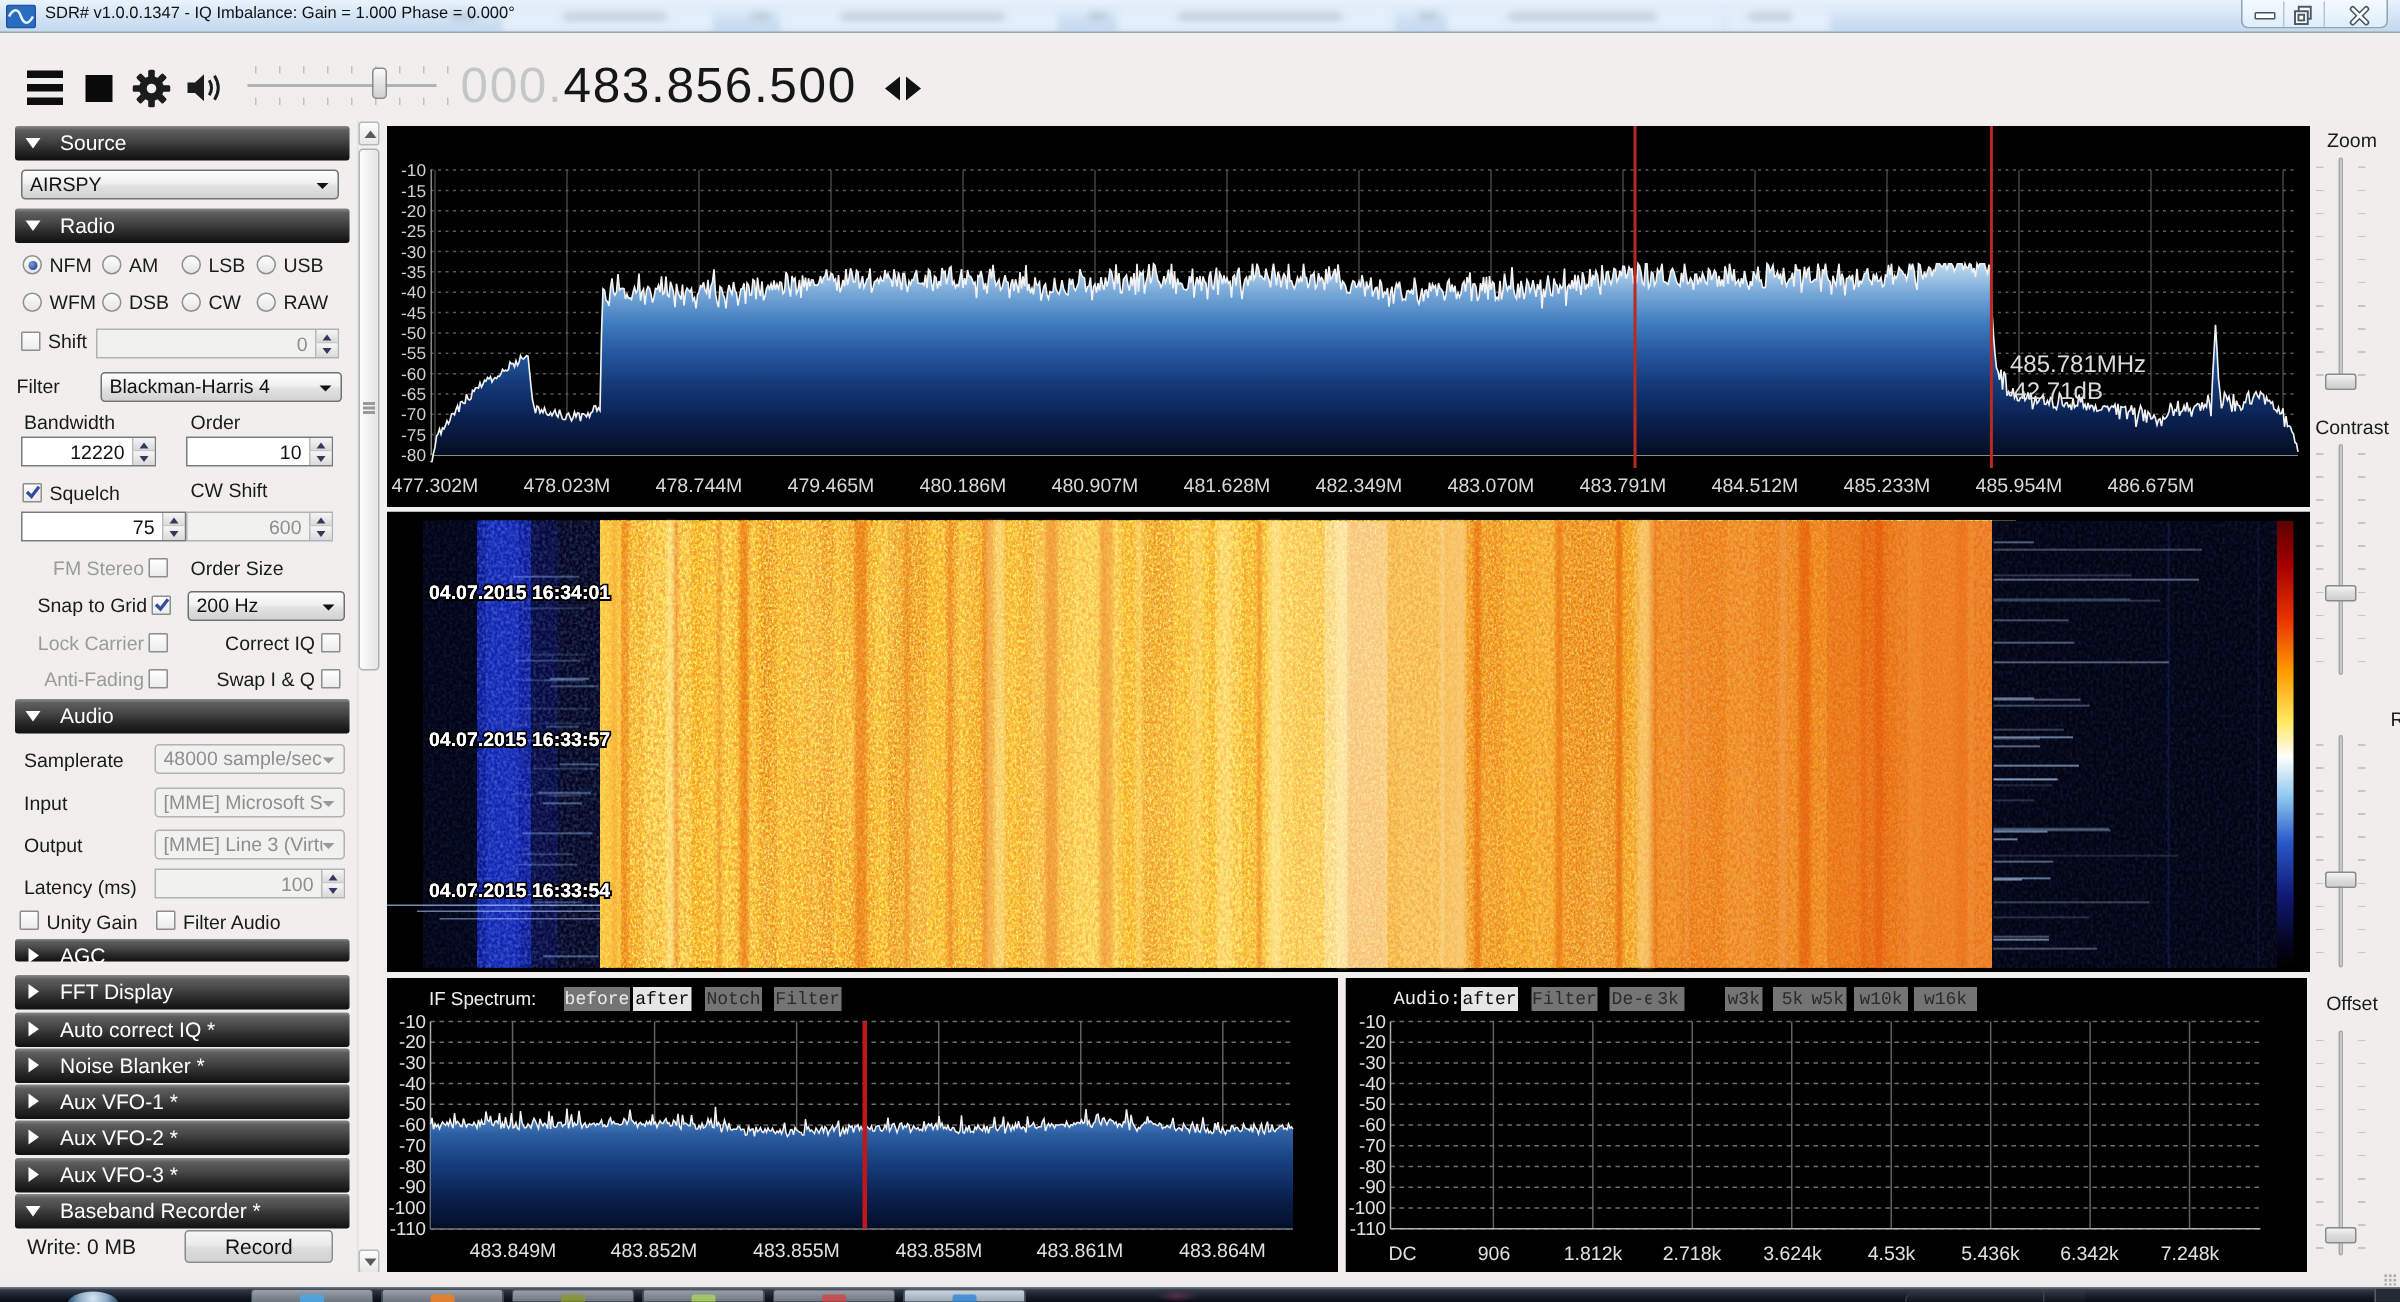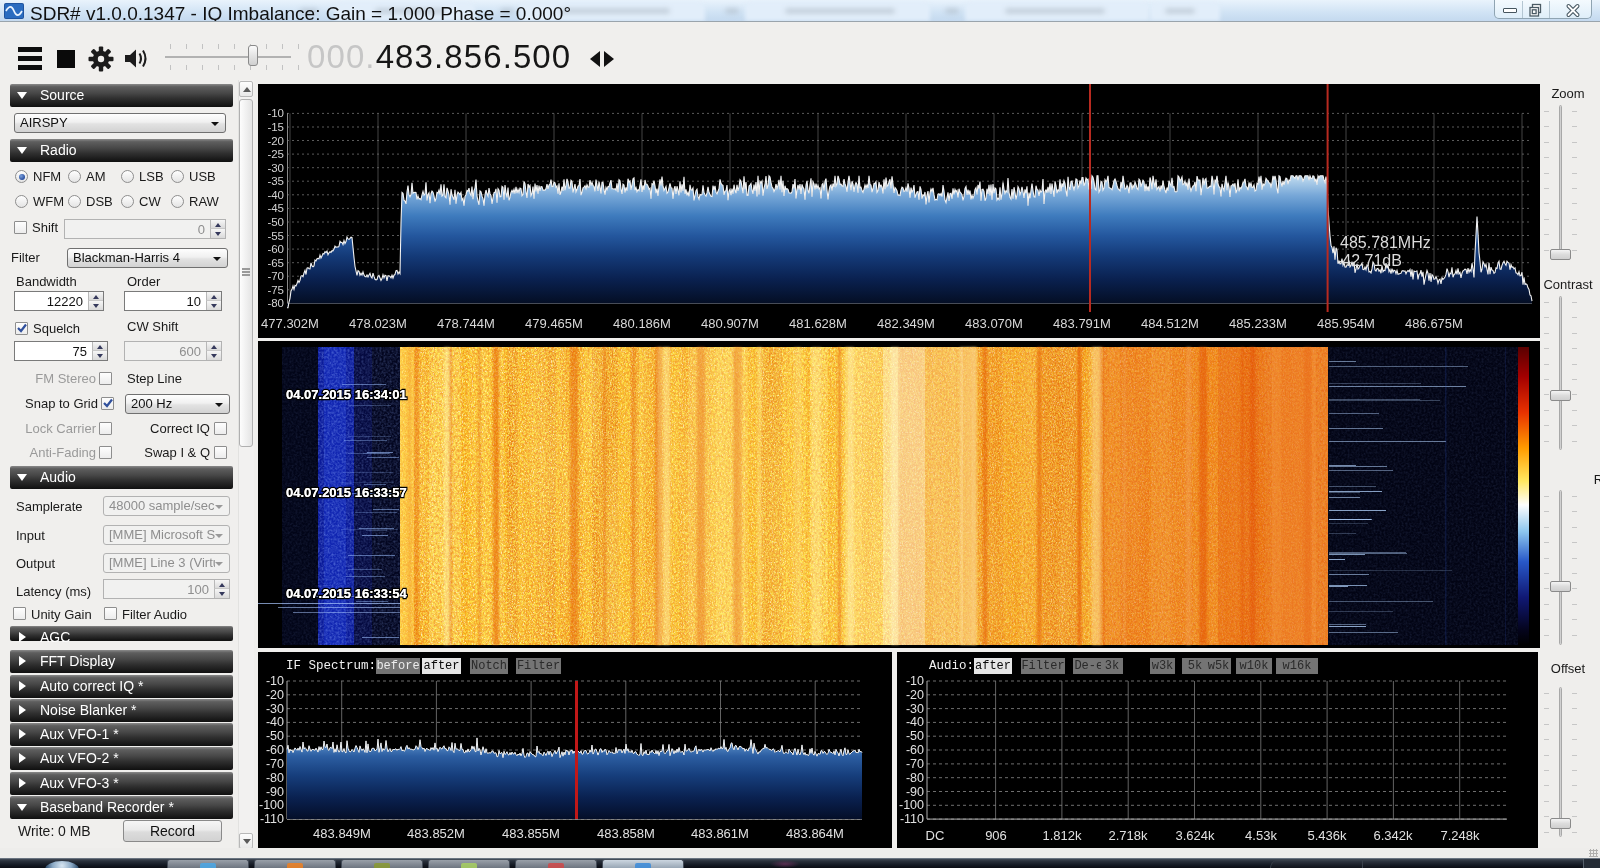--- a/index.html
+++ b/index.html
@@ -54,21 +54,21 @@
 <div class="abs" style="left:300px;top:8px;width:18px;height:6px;background:#aab6c2;border-radius:3px;filter:blur(2.5px);opacity:0.5"></div>
 <div class="abs" style="left:500px;top:8px;width:14px;height:6px;background:#aab6c2;border-radius:3px;filter:blur(2.5px);opacity:0.5"></div>
 <div class="abs" style="left:725px;top:8px;width:14px;height:6px;background:#aab6c2;border-radius:3px;filter:blur(2.5px);opacity:0.5"></div>
 <div class="abs" style="left:945px;top:8px;width:14px;height:6px;background:#aab6c2;border-radius:3px;filter:blur(2.5px);opacity:0.5"></div>
 <div class="abs" style="left:1165px;top:8px;width:30px;height:6px;background:#aab6c2;border-radius:3px;filter:blur(2.5px);opacity:0.5"></div>
 <svg class="abs" style="left:4px;top:3px" width="20" height="16" viewBox="0 0 20 16">
     <rect width="20" height="16" rx="2" fill="#1d4e96"></rect>
     <rect x="0.8" y="0.8" width="18.4" height="14.4" rx="1.5" fill="#2a6cc0"></rect>
     <path d="M2 8 C5 2.5,8 2.5,10 8 S15 13.5,18 8" stroke="#eaf4ff" stroke-width="1.7" fill="none"></path>
   </svg>
-<div class="abs" style="left:30px;top:3px;font-size:19px;color:#101010">SDR# v1.0.0.1347 - IQ Imbalance: Gain&nbsp;=&nbsp;1.000 Phase&nbsp;=&nbsp;0.000°</div>
+<div class="abs" style="left:30px;top:3px;font-size:11px;color:#101010">SDR# v1.0.0.1347 - IQ Imbalance: Gain&nbsp;=&nbsp;1.000 Phase&nbsp;=&nbsp;0.000°</div>
 <div class="abs" style="left:1494px;top:0px;width:98px;height:19px;background:linear-gradient(180deg,#f4fafe,#dfeef9);border:1px solid #8fa4b2;border-top:none;border-radius:0 0 5px 5px"></div>
 <div class="abs" style="left:1522px;top:1px;width:1px;height:17px;background:#b4c6d2"></div>
 <div class="abs" style="left:1549px;top:1px;width:1px;height:17px;background:#b4c6d2"></div>
 <div class="abs" style="left:1503px;top:8px;width:14px;height:5px;border:1.5px solid #46555e;background:#fff;border-radius:1px"></div>
 <svg class="abs" style="left:1528px;top:3px" width="16" height="14" viewBox="0 0 16 14">
     <rect x="4.5" y="1.5" width="8" height="8" fill="#fff" stroke="#4a5a64" stroke-width="1.3"></rect>
     <rect x="2" y="4.5" width="8.5" height="8.5" fill="#fff" stroke="#4a5a64" stroke-width="1.3"></rect>
     <rect x="4.3" y="6.8" width="3.8" height="3.8" fill="#fff" stroke="#4a5a64" stroke-width="1.3"></rect>
   </svg>
 <svg class="abs" style="left:1564px;top:3px" width="18" height="15" viewBox="0 0 18 15">
@@ -208,21 +208,21 @@
         <div class="t d"></div>
       </div>
     </div>
   </div>
 <div class="cb" style="left:15px;top:322px"></div>
 <svg class="abs" style="left:15px;top:321px" width="14" height="14" viewBox="0 0 14 14">
     <path d="M3 7 L6 10 L11 3.5" stroke="#30509c" stroke-width="2.2" fill="none"></path>
   </svg>
 <div class="lbl" style="left:33px;top:321px">Squelch</div>
 <div class="lbl" style="left:127px;top:319px">CW Shift</div>
-<div class="spin" style="left:14px;top:341px;width:94px">
+<div class="spin" style="left:14px;top:341px;width:110px">
     <span class="val">75</span>
     <div class="btns">
       <div class="b up">
         <div class="t u"></div>
       </div>
       <div class="b dn">
         <div class="t d"></div>
       </div>
     </div>
   </div>
@@ -232,21 +232,21 @@
       <div class="b up">
         <div class="t u"></div>
       </div>
       <div class="b dn">
         <div class="t d"></div>
       </div>
     </div>
   </div>
 <div class="lbl dis" style="left:0px;top:371px;width:96px;text-align:right">FM Stereo</div>
 <div class="cb" style="left:99px;top:372px"></div>
-<div class="lbl" style="left:127px;top:371px">Step Line</div>
+<div class="lbl" style="left:127px;top:371px">Order Size</div>
 <div class="lbl" style="left:0px;top:396px;width:98px;text-align:right">Snap to Grid</div>
 <div class="cb" style="left:101px;top:397px"></div>
 <svg class="abs" style="left:101px;top:396px" width="14" height="14" viewBox="0 0 14 14">
     <path d="M3 7 L6 10 L11 3.5" stroke="#30509c" stroke-width="2.2" fill="none"></path>
   </svg>
 <div class="combo" style="left:125px;top:394px;width:105px">
     <span class="txt">200 Hz</span>
     <div class="arr"></div>
   </div>
 <div class="lbl dis" style="left:0px;top:421px;width:96px;text-align:right">Lock Carrier</div>
@@ -727,21 +727,21 @@
       <text x="99" y="188" text-anchor="middle" font-family="Liberation Sans" font-size="13" fill="#e0e0e0">906</text>
       <text x="165" y="188" text-anchor="middle" font-family="Liberation Sans" font-size="13" fill="#e0e0e0">1.812k</text>
       <text x="231" y="188" text-anchor="middle" font-family="Liberation Sans" font-size="13" fill="#e0e0e0">2.718k</text>
       <text x="298" y="188" text-anchor="middle" font-family="Liberation Sans" font-size="13" fill="#e0e0e0">3.624k</text>
       <text x="364" y="188" text-anchor="middle" font-family="Liberation Sans" font-size="13" fill="#e0e0e0">4.53k</text>
       <text x="430" y="188" text-anchor="middle" font-family="Liberation Sans" font-size="13" fill="#e0e0e0">5.436k</text>
       <text x="496" y="188" text-anchor="middle" font-family="Liberation Sans" font-size="13" fill="#e0e0e0">6.342k</text>
       <text x="563" y="188" text-anchor="middle" font-family="Liberation Sans" font-size="13" fill="#e0e0e0">7.248k</text>
     </svg>
   </div>
-<div class="abs" style="left:286px;top:659px;font-family:Liberation Mono, monospace;font-size:12.5px;color:#f0f0f0">IF Spectrum:</div>
+<div class="abs" style="left:286px;top:659px;font-family:Liberation Sans, sans-serif;font-size:12.5px;color:#f0f0f0">IF Spectrum:</div>
 <div class="mbtn wt" style="left:376px;top:658px;width:44px">before</div>
 <div class="mbtn on" style="left:422px;top:658px;width:39px">after</div>
 <div class="mbtn" style="left:470px;top:658px;width:38px">Notch</div>
 <div class="mbtn" style="left:516px;top:658px;width:45px">Filter</div>
 <div class="abs" style="left:929px;top:659px;font-family:'Liberation Mono',monospace;font-size:12.5px;color:#f0f0f0">Audio:</div>
 <div class="mbtn on" style="left:974px;top:658px;width:38px">after</div>
 <div class="mbtn" style="left:1021px;top:658px;width:44px">Filter</div>
 <div class="mbtn" style="left:1073px;top:658px;width:46px">De-emp</div>
 <div class="mbtn" style="left:1101px;top:658px;width:22px">3k</div>
 <div class="mbtn" style="left:1150px;top:658px;width:25px">w3k</div>

